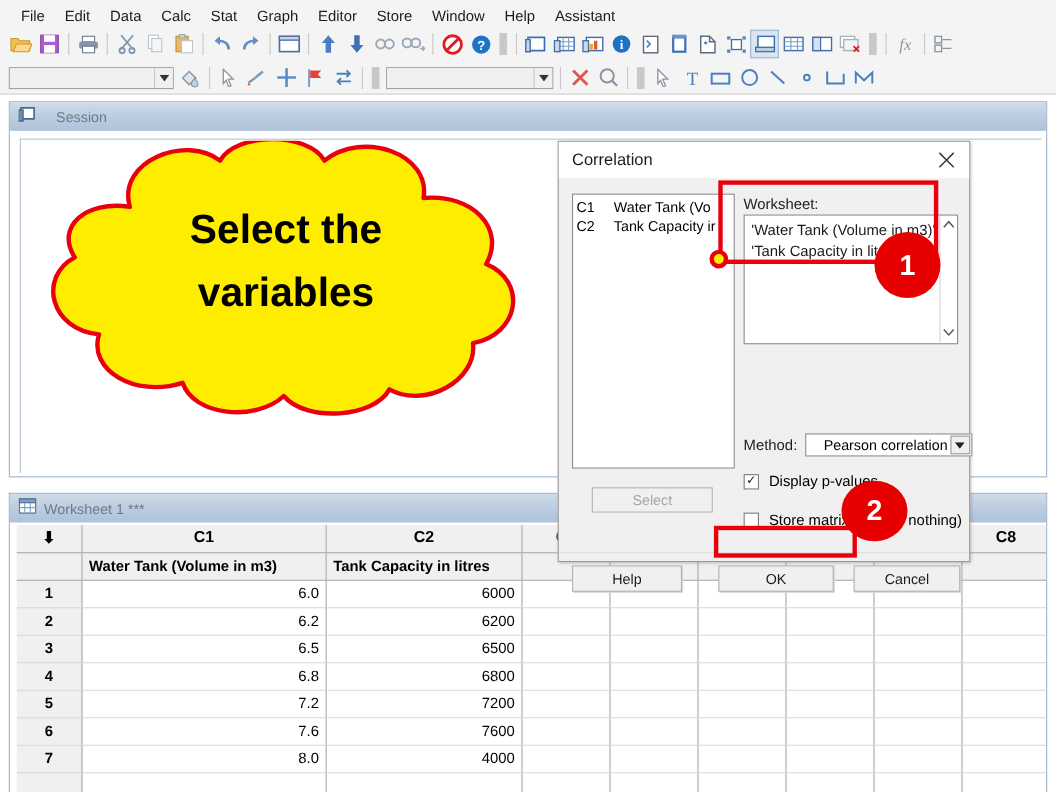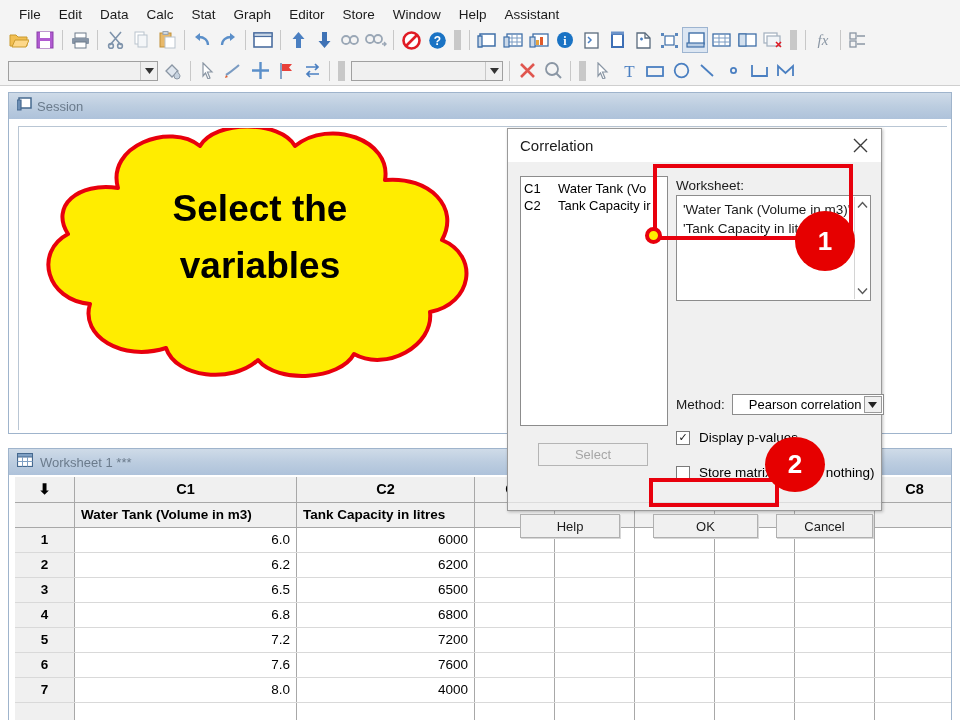--- a/index.html
+++ b/index.html
@@ -52,21 +52,21 @@
   }
 
   
   #session{
     position:absolute; left:8px; top:92px; width:944px; height:342px;
     background:#ffffff; border:1px solid #9fb4cc;
   }
   #session-title{
     height:26px;
     background:linear-gradient(to bottom,#cfdbe8 0%,#bccde0 50%,#aec2da 100%);
-    display:flex; align-items:center; padding-left:8px; gap:4px;
+    display:flex; align-items:center; padding-left:8px; gap:18px;
   }
   #session-title .t{ font-size:13px; color:#6b7b8c; }
   #session-body{ position:absolute; left:9px; top:33px; right:4px; bottom:3px;
                  background:#ffffff; border:1px solid #b9c6d4; border-right:none; border-bottom:none;}
 
   
   #worksheet{
     position:absolute; left:8px; top:448px; width:944px; height:272px;
     background:#ffffff; border:1px solid #9fb4cc; border-bottom:none;
   }
@@ -135,21 +135,21 @@
   #varlist .row{ display:flex; padding:1px 3px; white-space:nowrap; }
   #varlist .c{ width:34px; }
   #selbtn{
     position:absolute; left:30px; top:281px; width:110px; height:23px;
     background:#f0f0f0; border:1px solid #b5b5b5;
     display:flex; align-items:center; justify-content:center;
     font-size:13px; color:#a6a6a6;
   }
   #varcap{ left:168px; top:16px; position:absolute; font-size:13.5px; color:#1b1b1b; }
   #varbox{
-    position:absolute; left:168px; top:33px; width:195px; height:106px;
+    position:absolute; left:168px; top:33px; width:195px; height:118px;
     background:#ffffff; border:1px solid #8c8c8c;
     font-size:13.5px; color:#1b1b1b; padding:4px 6px; overflow:hidden;
   }
   #varbox .ln{ white-space:nowrap; line-height:1.42; }
   #varbox .caret{ display:inline-block; width:1px; height:13px; background:#000;
                   vertical-align:-2px; margin-left:1px; }
   #varscroll{
     position:absolute; right:1px; top:1px; width:15px; bottom:1px; background:#ffffff;
     border-left:1px solid #d4d4d4;
     display:flex; flex-direction:column; justify-content:space-between; align-items:center;

